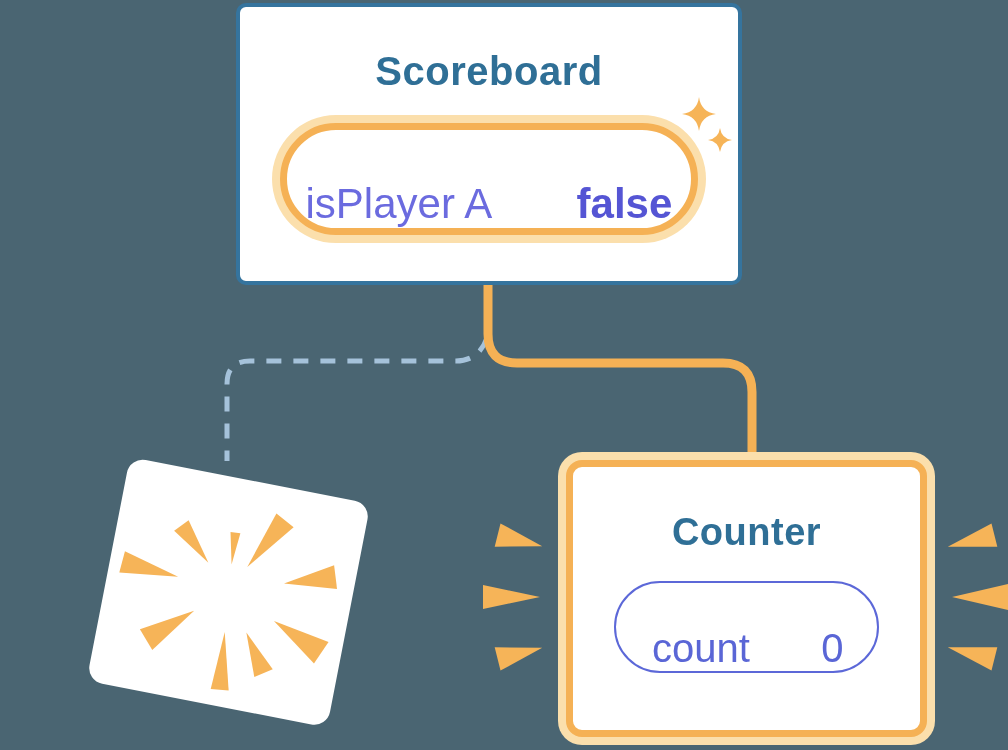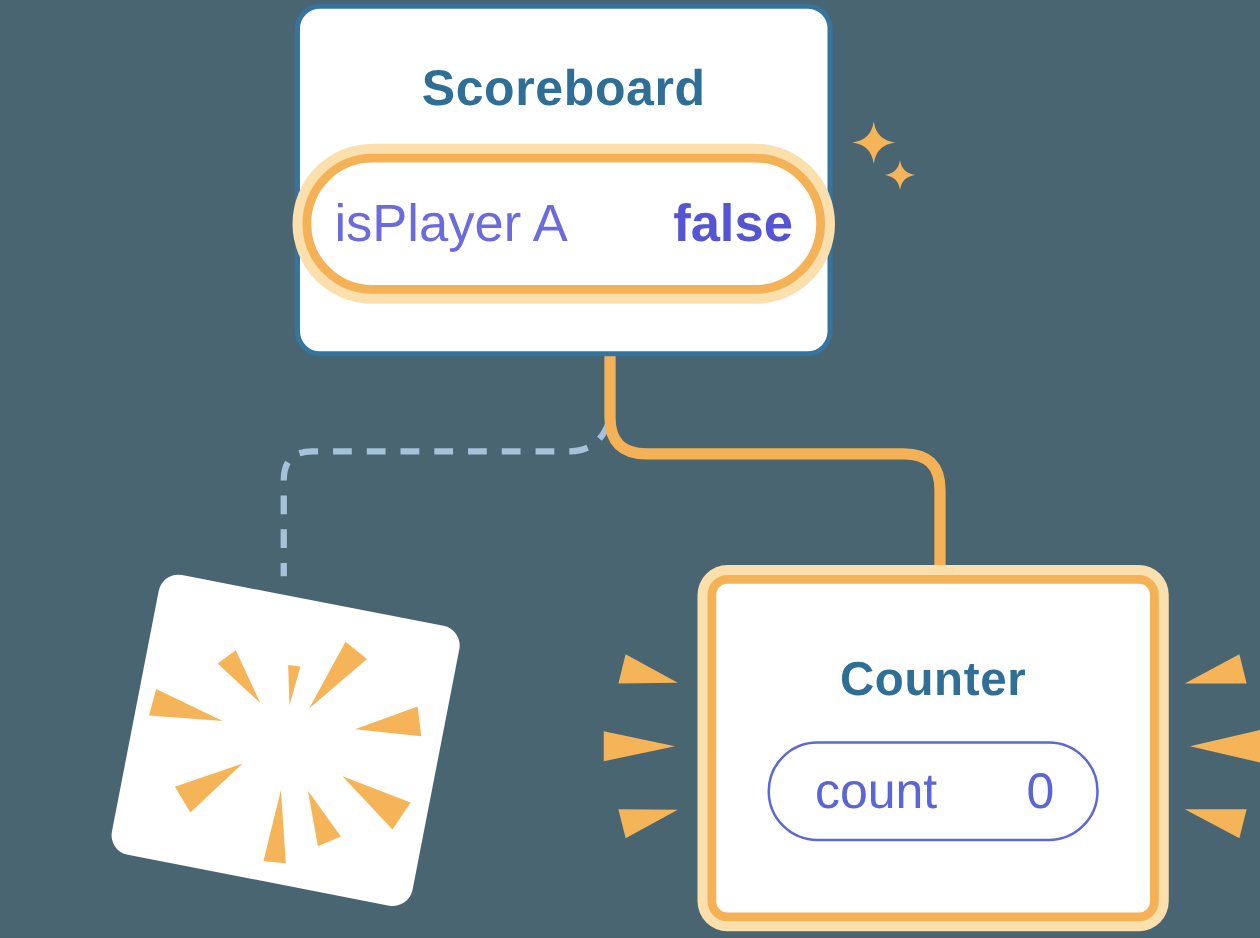--- a/index.html
+++ b/index.html
@@ -10,45 +10,45 @@
   }
   svg{display:block;}
   .overlay-svg{position:absolute;left:0;top:0;pointer-events:none;}
 
   
   .component-card{
     position:absolute;background:#FFFFFF;box-sizing:border-box;
     display:flex;flex-direction:column;align-items:center;
   }
   .scoreboard-card{
-    left:236px;top:3px;width:430px;height:282px;
-    border:4px solid #35749E;border-radius:20px;
+    left:236px;top:3px;width:506px;height:282px;
+    border:4px solid #35749E;border-radius:10px;
   }
   .counter-card{
     left:566px;top:460px;width:361px;height:277px;
     border:7px solid #F5B155;border-radius:16px;
     box-shadow:0 0 0 8px #FBDFAC;
   }
   .card-title{
     font-weight:bold;font-size:40px;line-height:1;color:#2F6F96;
     letter-spacing:0.5px;
   }
   .scoreboard-card .card-title{margin-top:44px;}
-  .counter-card .card-title{margin-top:58px;font-size:38px;}
+  .counter-card .card-title{margin-top:46px;font-size:38px;}
 
   
   .state-pill{
-    box-sizing:border-box;display:flex;align-items:center;overflow:hidden;
+    box-sizing:border-box;display:flex;align-items:flex-end;overflow:hidden;
   }
   .scoreboard-pill{
     margin-top:32px;width:418px;height:112px;border-radius:60px;
     border:7px solid #F5B155;box-shadow:0 0 0 8px #FBDFAC;background:#fff;
   }
   .counter-pill{
-    margin-top:30px;width:265px;height:80px;border-radius:52px;
+    margin-top:30px;width:265px;height:92px;border-radius:52px;
     border:2px solid #5C68D8;background:#fff;
   }
   .pill-cell{display:flex;align-items:center;justify-content:center;}
   .pill-label{font-size:42px;color:#6B6BDF;}
   .pill-value{font-size:42px;color:#5555D4;}
   .scoreboard-pill .pill-label{flex:1.68;}
   .scoreboard-pill .pill-value{flex:1;font-weight:bold;padding-left:45px;}
   .scoreboard-pill .pill-divider{width:2px;background:#F5B155;}
   .counter-pill .pill-label{flex:1.9;font-size:40px;color:#5A66D6;}
   .counter-pill .pill-value{flex:1;font-size:40px;color:#5A66D6;}

